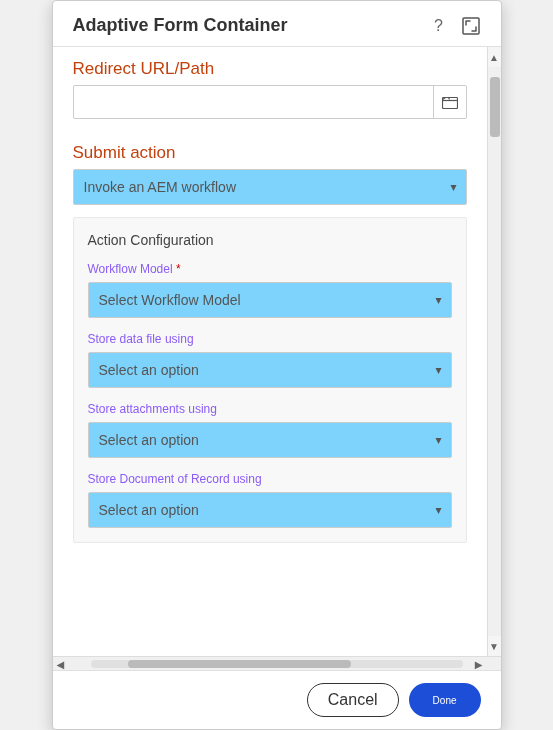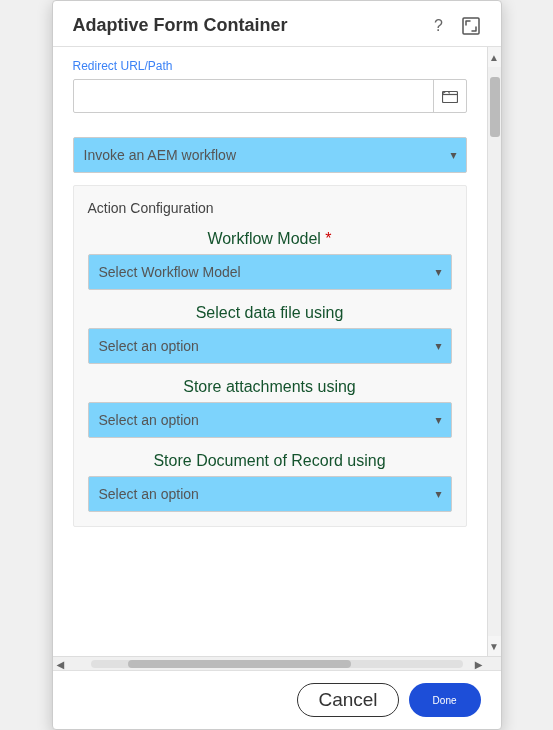--- a/index.html
+++ b/index.html
@@ -116,22 +116,22 @@
       position: absolute;
       top: 10px;
       left: 2px;
     }
 
     .section {
       padding: 12px 20px;
     }
 
     .section-label {
-      font-size: 12px;
-      color: #3b82f6;
+      font-size: 17px;
+      color: #c2410c;
       margin-bottom: 6px;
     }
 
     .section-label-required::after {
       content: ' *';
       color: #cc0000;
     }
 
     .text-input {
       width: 100%;
@@ -216,24 +216,23 @@
 
     .config-field {
       margin-bottom: 14px;
     }
 
     .config-field:last-child {
       margin-bottom: 0;
     }
 
     .config-field-label {
-      font-size: 16px;
-      color: #14532d;
+      font-size: 12px;
+      color: #8b5cf6;
       margin-bottom: 6px;
-      text-align: center;
     }
 
     .horizontal-scrollbar {
       height: 14px;
       background: #f0f0f0;
       border-top: 1px solid #ddd;
       display: flex;
       align-items: center;
       padding: 0 20px;
       flex-shrink: 0;
@@ -298,21 +297,21 @@
       border-top: 1px solid #e0e0e0;
       flex-shrink: 0;
     }
 
     .btn-cancel {
       height: 34px;
       padding: 0 20px;
       border: 1px solid #333333;
       border-radius: 17px;
       background: transparent;
-      font-size: 19px;
+      font-size: 16px;
       color: #333333;
       cursor: pointer;
       text-align: center;
     }
 
     .btn-done {
       height: 34px;
       padding: 0 24px;
       border: none;
       border-radius: 17px;
@@ -353,20 +352,21 @@
             <svg width="16" height="14" viewBox="0 0 16 14" fill="none">
               <rect x="0.5" y="2.5" width="15" height="11" rx="1" stroke="#555" stroke-width="1.2"></rect>
               <path d="M0.5 5.5h15" stroke="#555" stroke-width="1.2"></path>
               <path d="M0.5 4.5L3.5 2.5h3l1 2" stroke="#555" stroke-width="1.2"></path>
             </svg>
           </div>
         </div>
       </div>
 
       <div class="section">
+        <div class="section-label">Submit action</div>
         <div class="select-wrapper">
           <select class="select-field">
             <option>Invoke an AEM workflow</option>
             <option>Submit to REST endpoint</option>
             <option>Send email</option>
             <option>Submit to Forms Portal</option>
           </select>
           <span class="select-arrow">▾</span>
         </div>
       </div>
@@ -378,21 +378,21 @@
           <div class="config-field-label section-label-required">Workflow Model</div>
           <div class="select-wrapper">
             <select class="select-field">
               <option value="">Select Workflow Model</option>
             </select>
             <span class="select-arrow">▾</span>
           </div>
         </div>
 
         <div class="config-field">
-          <div class="config-field-label">Select data file using</div>
+          <div class="config-field-label">Store data file using</div>
           <div class="select-wrapper">
             <select class="select-field">
               <option value="">Select an option</option>
             </select>
             <span class="select-arrow">▾</span>
           </div>
         </div>
 
         <div class="config-field">
           <div class="config-field-label">Store attachments using</div>

